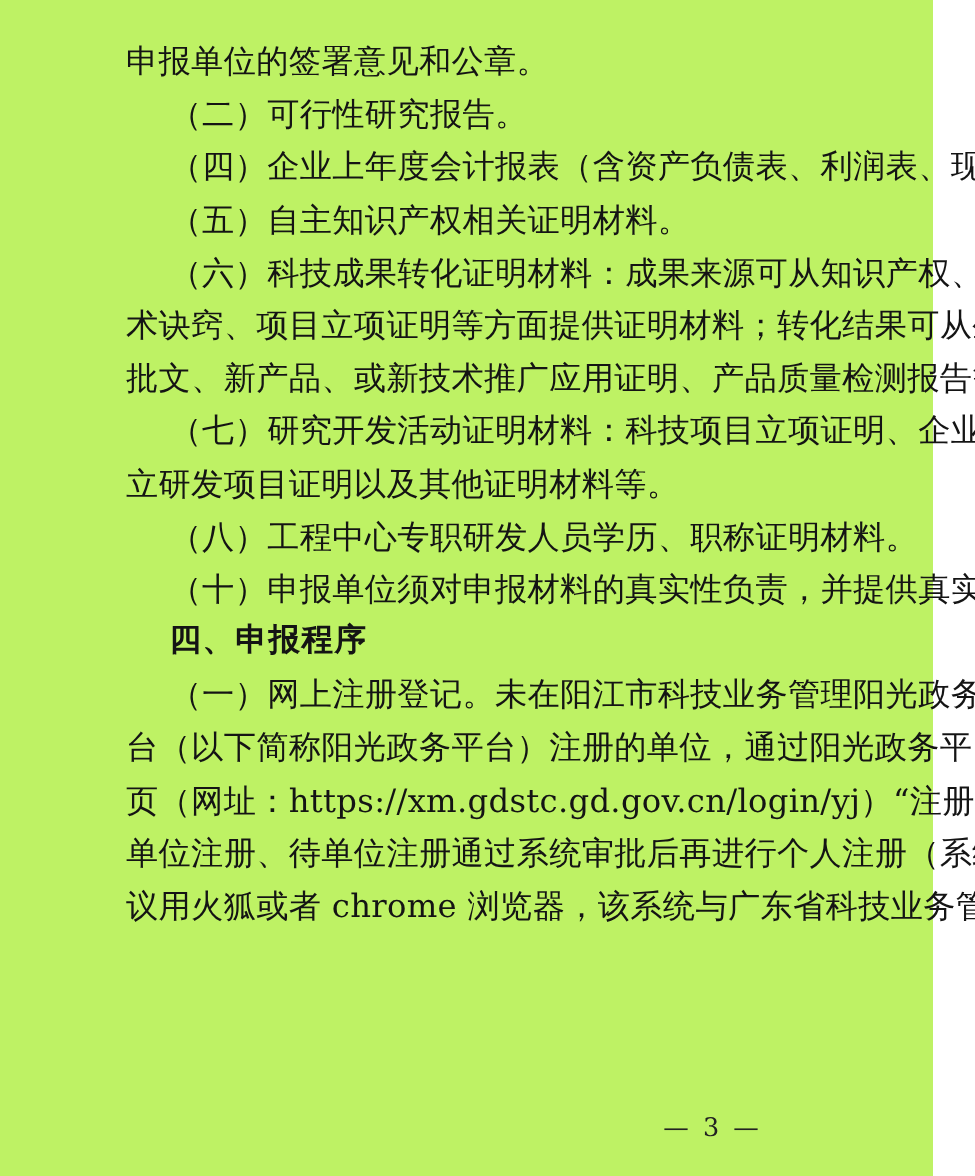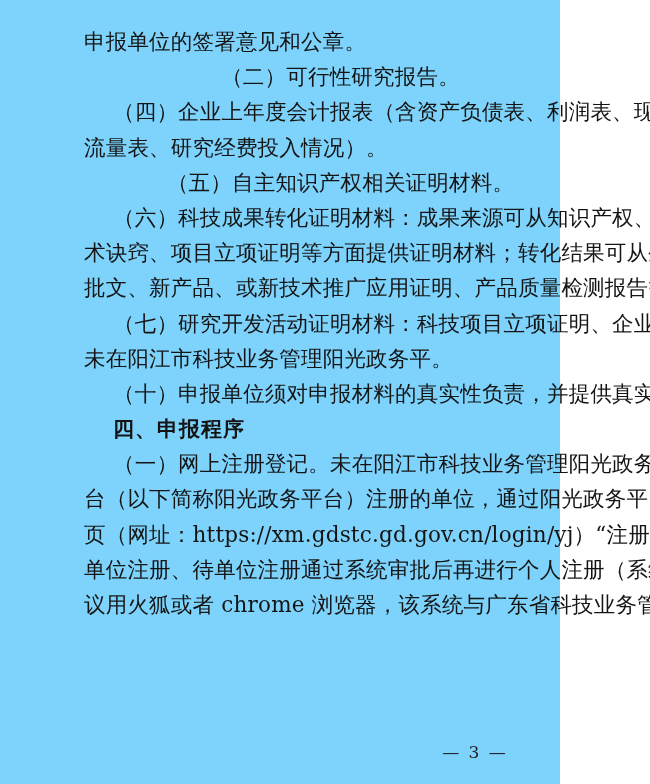--- a/index.html
+++ b/index.html
@@ -11,23 +11,23 @@
   body {
     width: 650px;
     height: 784px;
     overflow: hidden;
     font-family: "DejaVu Serif", "Liberation Serif", serif;
     color: #111111;
     position: relative;
   }
   .page {
     position: relative;
-    width: 560px;
+    width: 622px;
     height: 784px;
-    background: #7dd3fc;
+    background: #bef264;
     box-sizing: border-box;
   }
   .body-text {
     position: absolute;
     left: 84px;
     top: 24px;
     width: 484px;
   }
   
   .ln {
@@ -37,25 +37,24 @@
     font-size: 21.5px;
     letter-spacing: 0.2px;
     white-space: pre;
     color: #141414;
     font-family: "DejaVu Serif", "Liberation Serif", serif;
     font-weight: 400;
   }
   
   .ln.indent {
     text-indent: 29px;
-    text-align: center;
   }
   
   .ln.heading {
-    font-family: Liberation Sans, sans-serif;
+    font-family: Liberation Mono, monospace;
     font-weight: bold;
     font-size: 21px;
     text-indent: 29px;
     letter-spacing: 1px;
   }
   .page-number {
     position: absolute;
     left: 0;
     top: 742px;
     width: 650px;
@@ -72,27 +71,27 @@
 </style>
 </head>
 <body>
 
 <div class="page">
 
   <div class="body-text">
     <span class="ln">申报单位的签署意见和公章。</span>
     <span class="ln indent">（二）可行性研究报告。</span>
     <span class="ln indent">（四）企业上年度会计报表（含资产负债表、利润表、现金</span>
-    <span class="ln">流量表、研究经费投入情况）。</span>
     <span class="ln indent">（五）自主知识产权相关证明材料。</span>
     <span class="ln indent">（六）科技成果转化证明材料：成果来源可从知识产权、技</span>
     <span class="ln">术诀窍、项目立项证明等方面提供证明材料；转化结果可从生产</span>
     <span class="ln">批文、新产品、或新技术推广应用证明、产品质量检测报告等方</span>
     <span class="ln indent">（七）研究开发活动证明材料：科技项目立项证明、企业自</span>
-    <span class="ln">未在阳江市科技业务管理阳光政务平。</span>
+    <span class="ln">立研发项目证明以及其他证明材料等。</span>
+    <span class="ln indent">（八）工程中心专职研发人员学历、职称证明材料。</span>
     <span class="ln indent">（十）申报单位须对申报材料的真实性负责，并提供真实性</span>
     <span class="ln heading">四、申报程序</span>
     <span class="ln indent">（一）网上注册登记。未在阳江市科技业务管理阳光政务平</span>
     <span class="ln">台（以下简称阳光政务平台）注册的单位，通过阳光政务平台首</span>
     <span class="ln">页（网址：https://xm.gdstc.gd.gov.cn/login/yj）“注册”功能先进行</span>
     <span class="ln">单位注册、待单位注册通过系统审批后再进行个人注册（系统建</span>
     <span class="ln">议用火狐或者 chrome 浏览器，该系统与广东省科技业务管理阳</span>
   </div>
 
   <div class="page-number">

